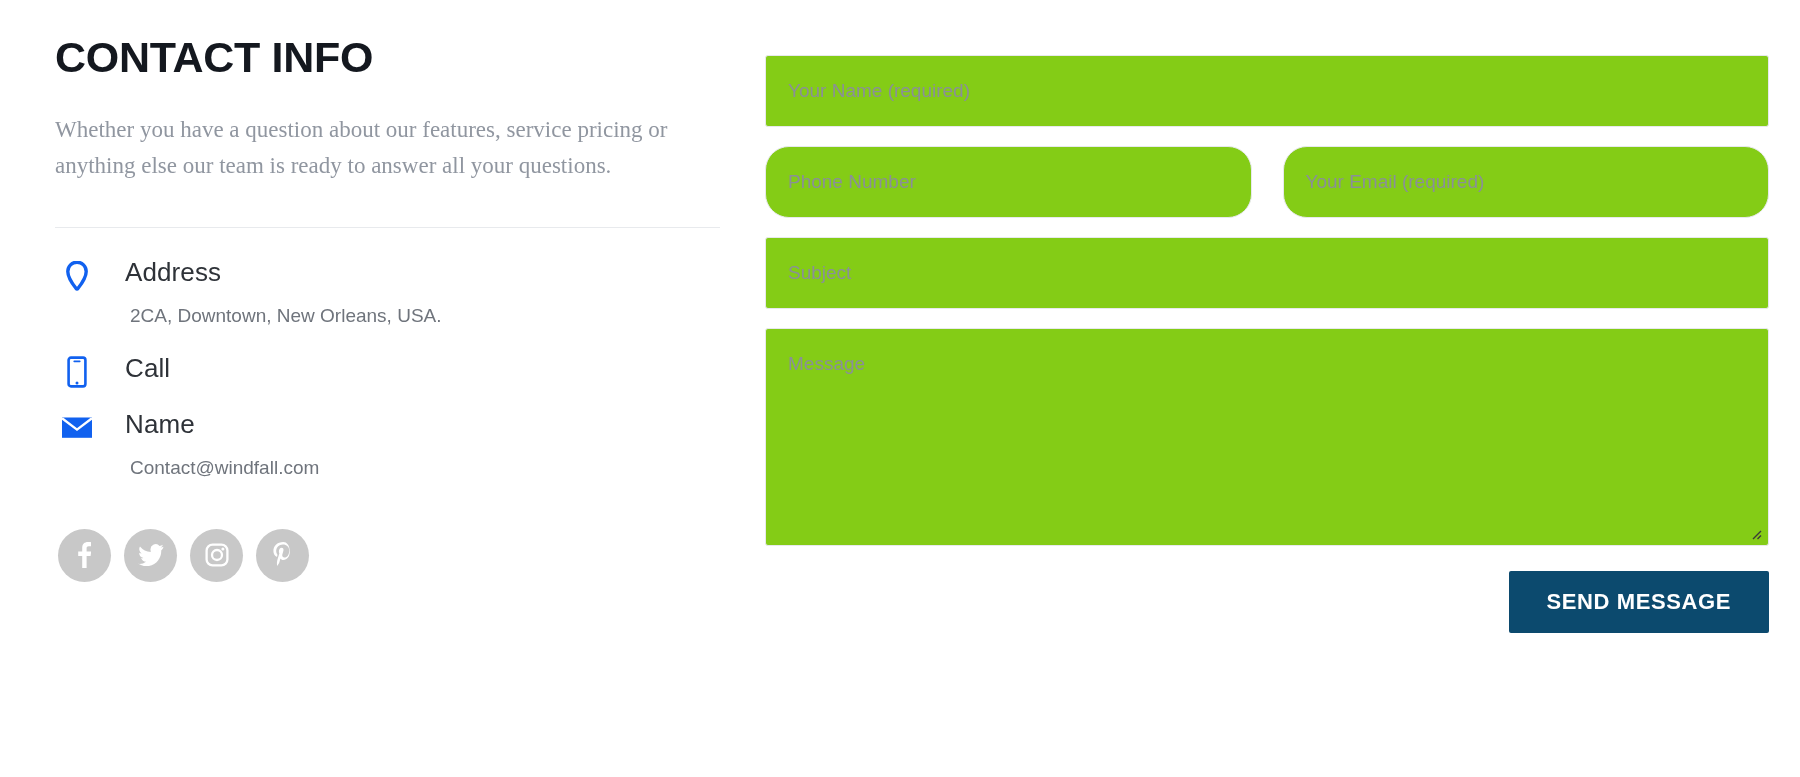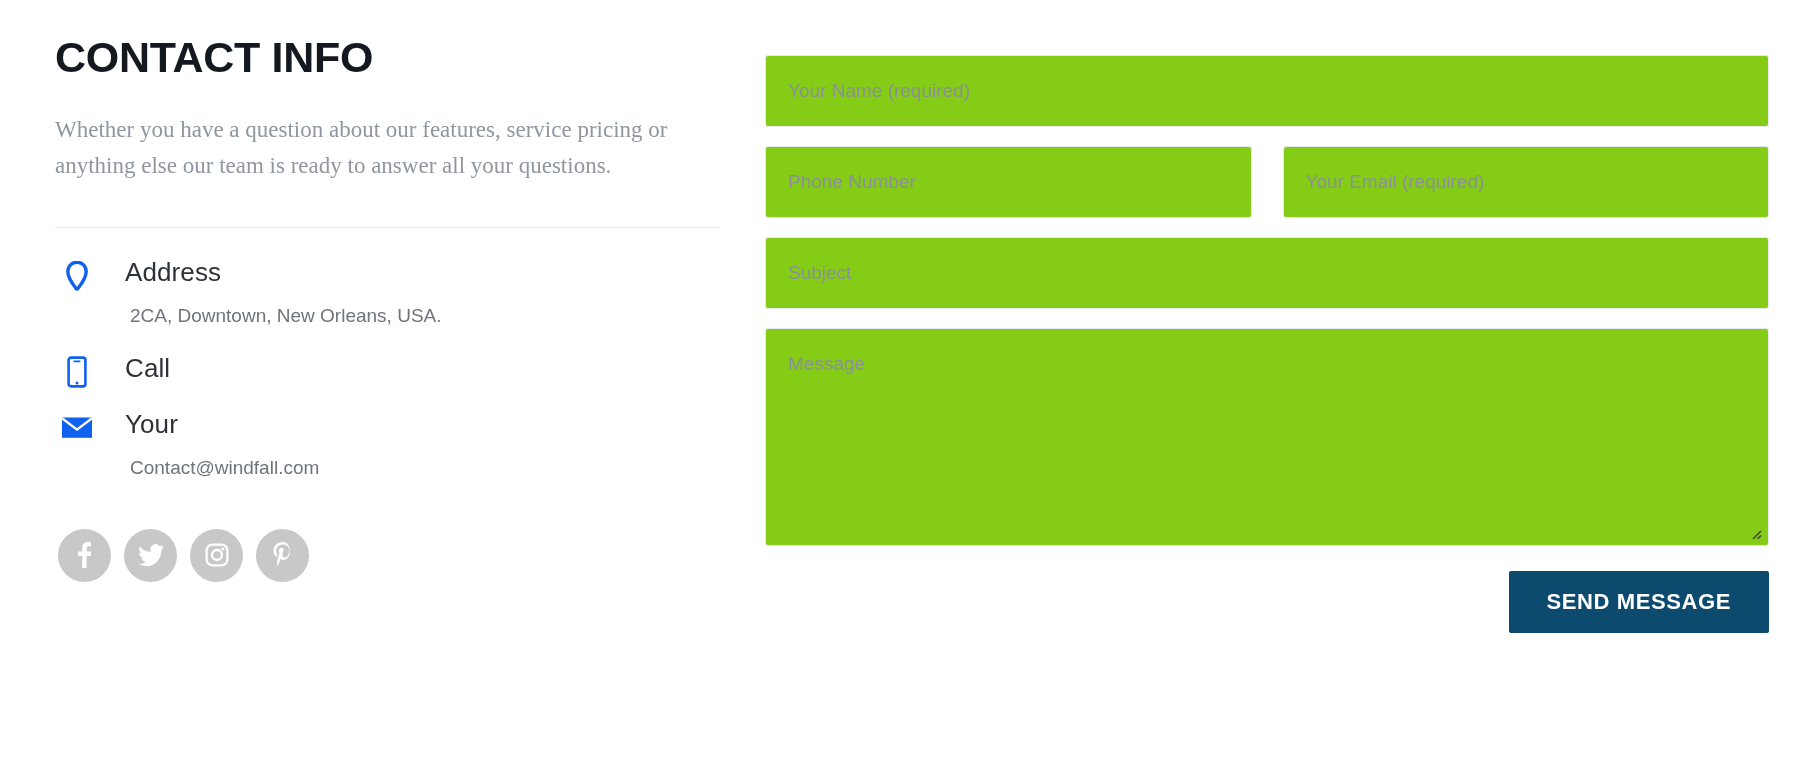--- a/index.html
+++ b/index.html
@@ -144,21 +144,21 @@
     outline: none;
     display: block;
   }
   .field::placeholder { color: #8a8f98; opacity: 1; }
 
   .row {
     display: flex;
     gap: 31px;
     margin-top: 19px;
   }
-  .row .field { flex: 1 1 0; }
+  .row .field { flex: 1 1 0; border-radius: 24px; }
 
   .mt19 { margin-top: 19px; }
 
   .msg-wrap {
     position: relative;
     margin-top: 19px;
   }
 
   textarea.field {
     height: 218px;
@@ -238,21 +238,21 @@
       </div>
 
       <div class="info-block">
         <span class="info-icon">
           <svg width="30" height="23" viewBox="0 0 30 23" aria-hidden="true">
             <path d="M0 2.2h30v18.6H0z" fill="#1161ef"></path>
             <path d="M0 1.6l15 11.2L30 1.6v-1H0z" fill="#1161ef"></path>
             <path d="M0 1.2l15 11.4L30 1.2" fill="none" stroke="#ffffff" stroke-width="2.4"></path>
           </svg>
         </span>
-        <div class="info-label">Your</div>
+        <div class="info-label">Name</div>
         <div class="info-value">Contact@windfall.com</div>
       </div>
 
     </div>
 
     <div class="socials">
 
       <button class="social-btn">
         <span>
           <svg width="13" height="26" viewBox="0 0 13 26" aria-hidden="true">

